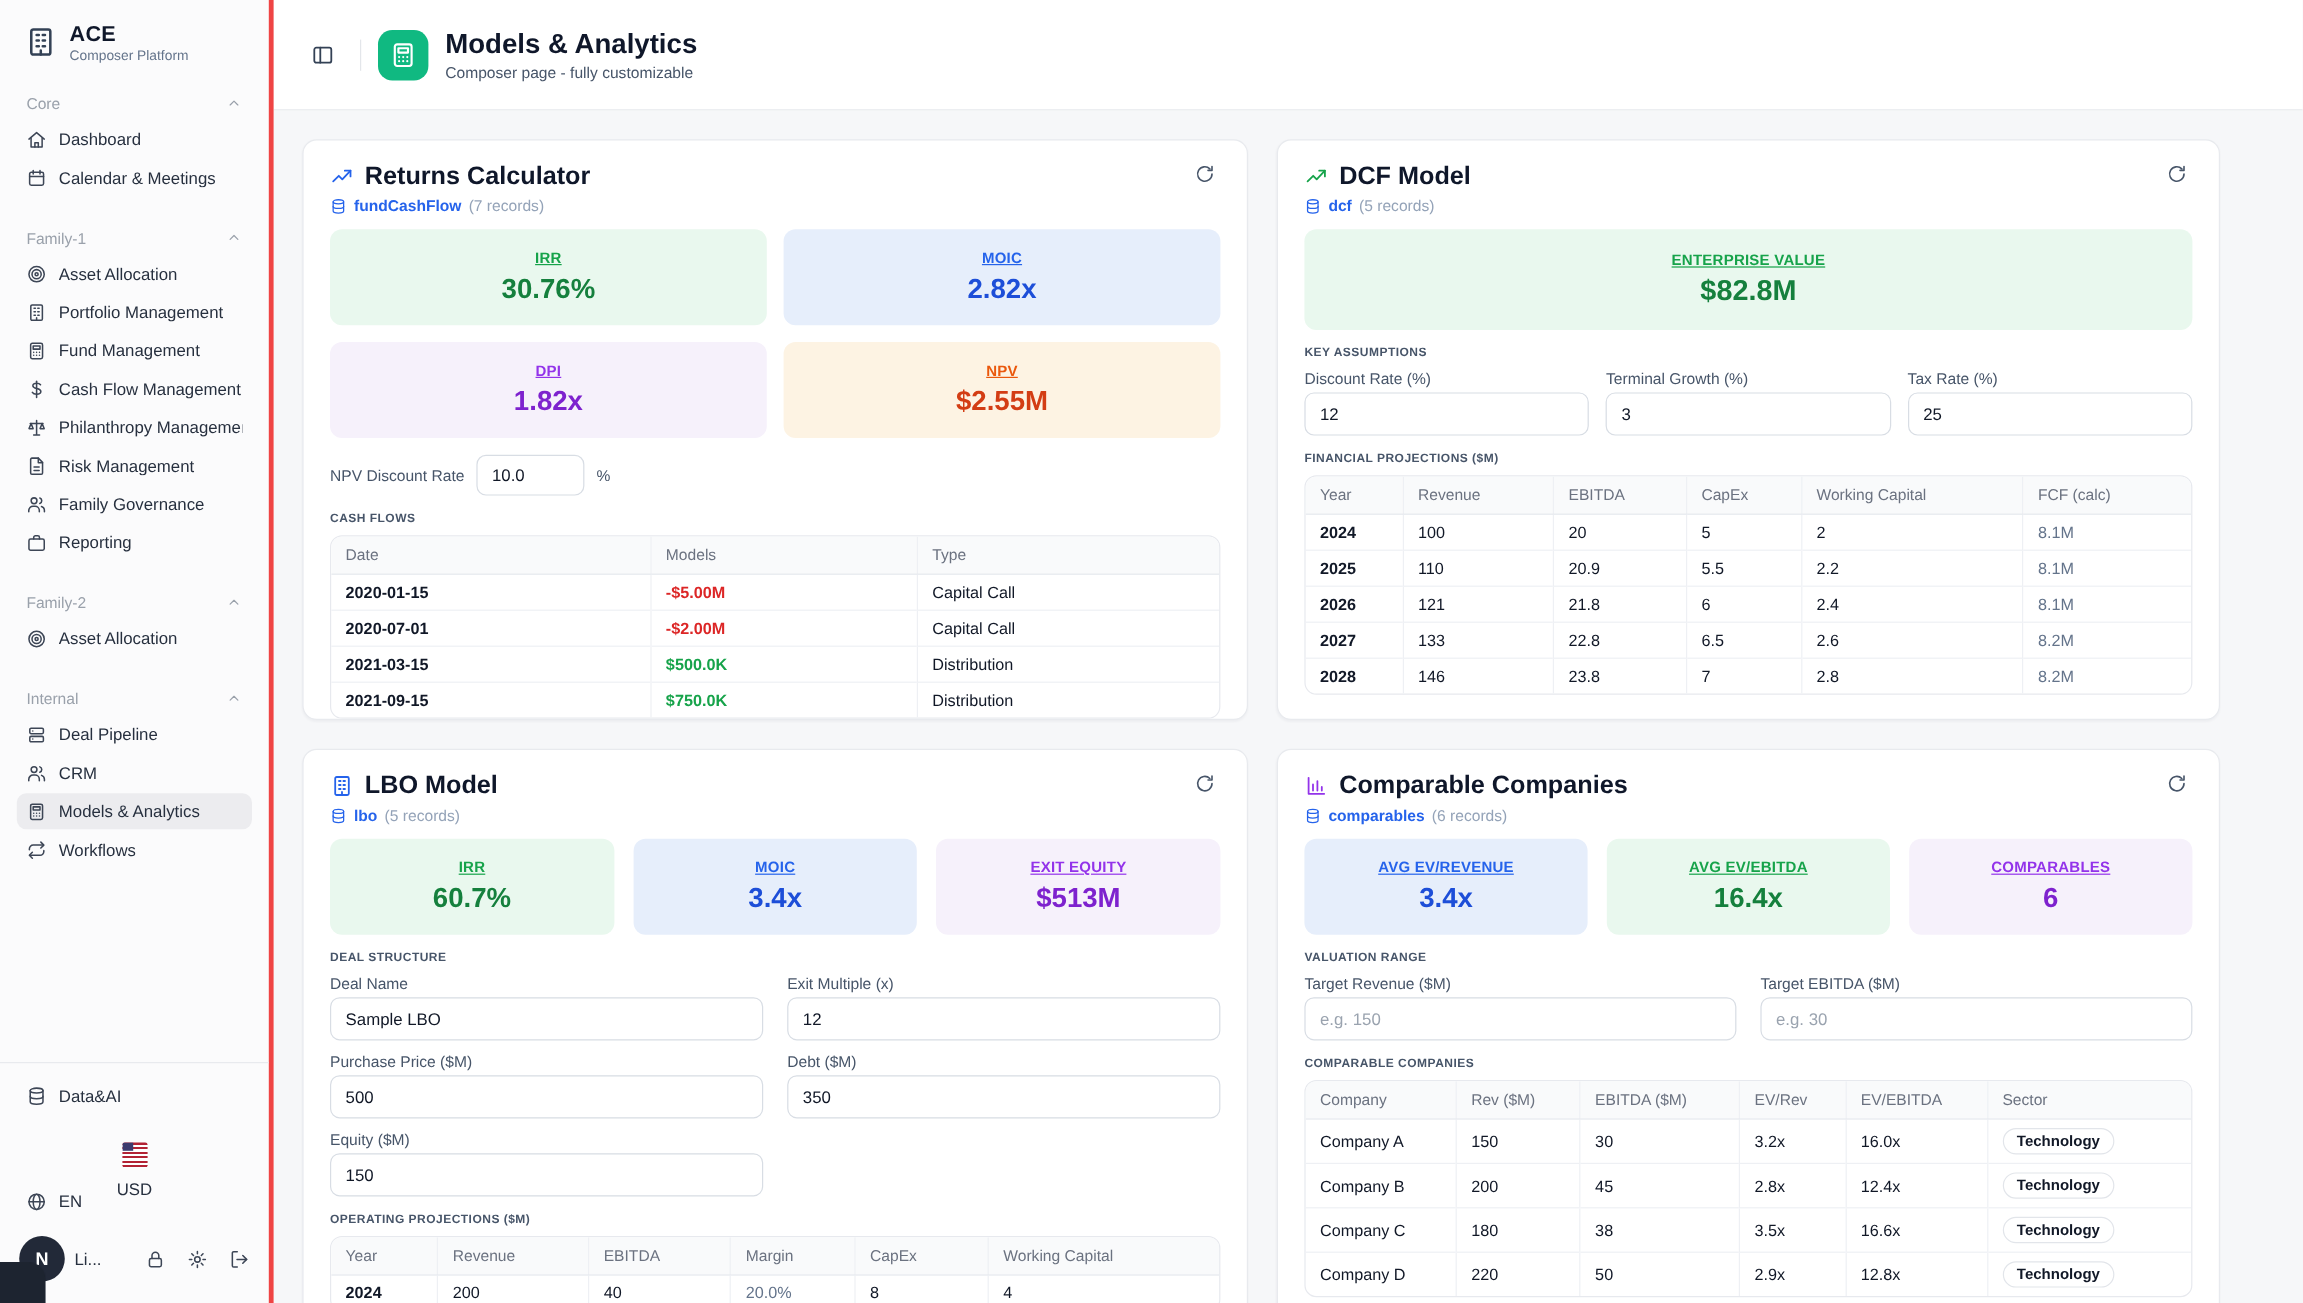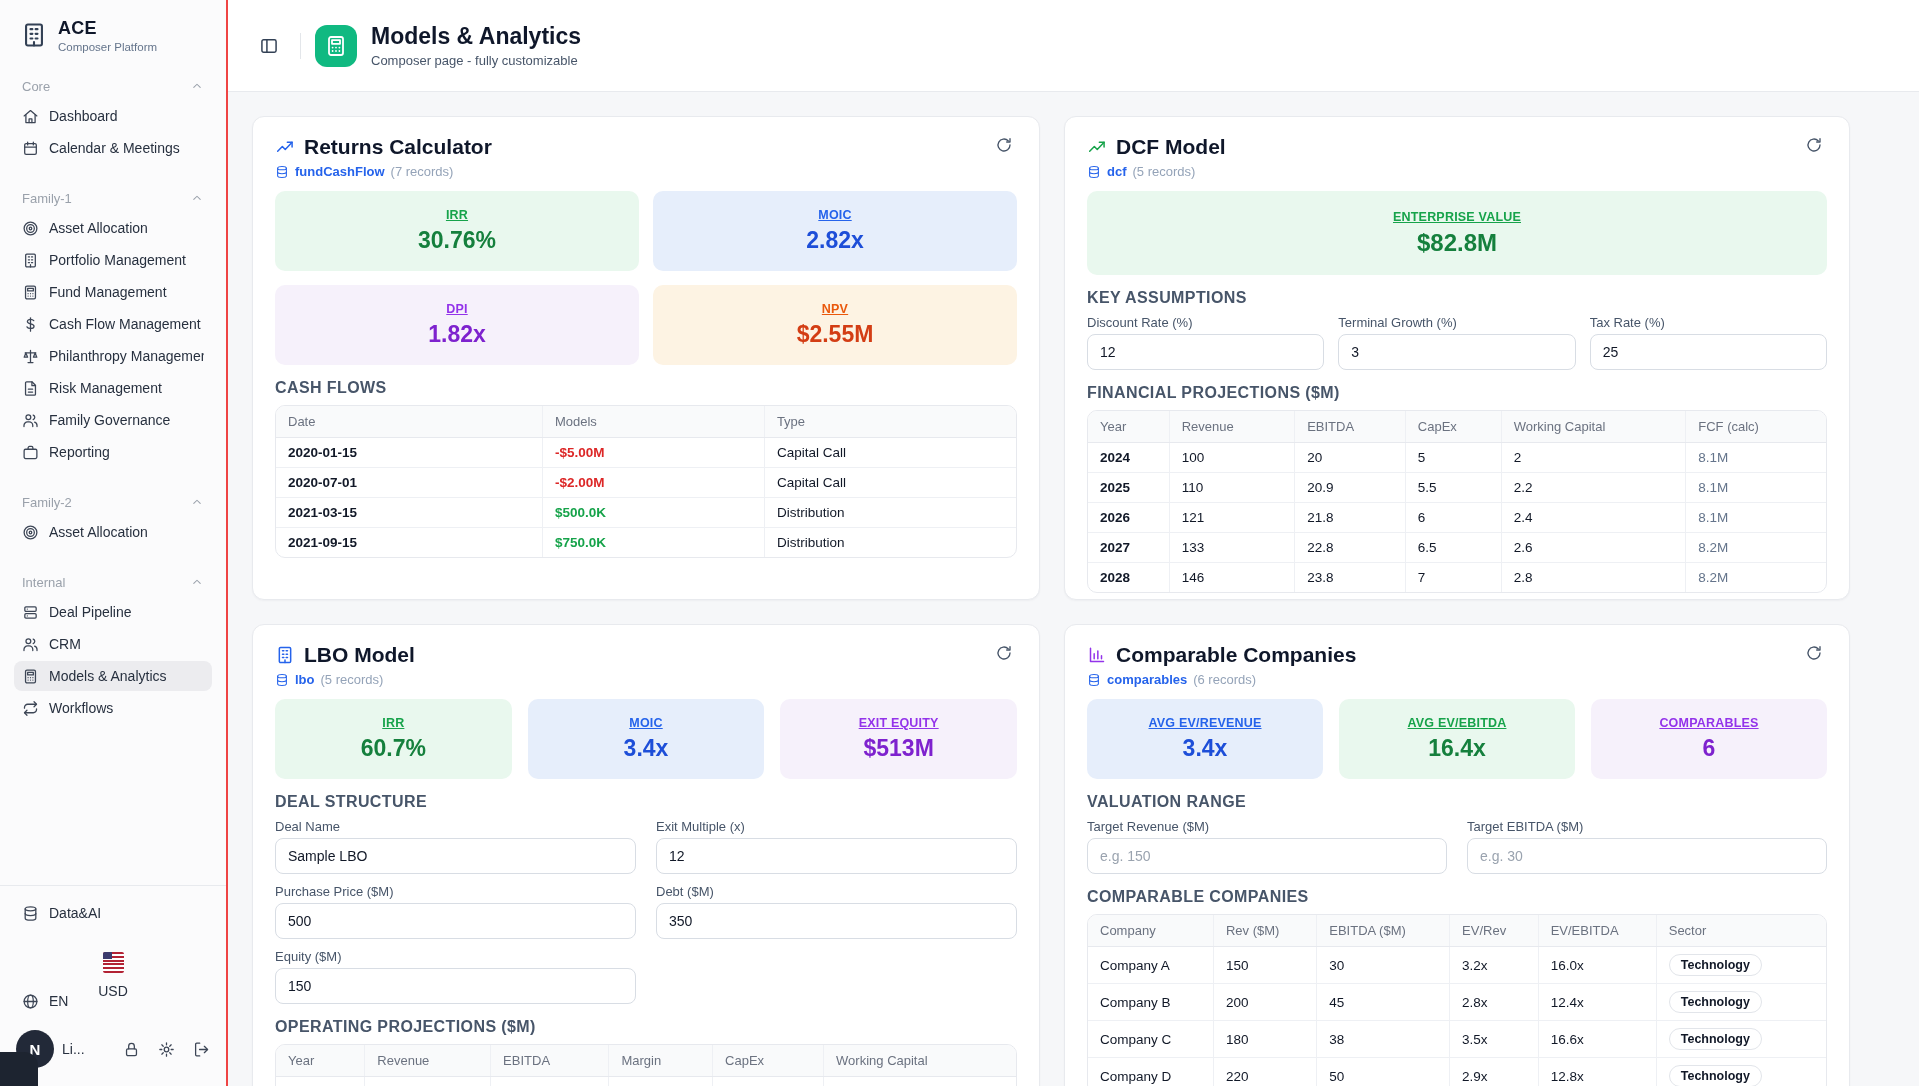--- a/index.html
+++ b/index.html
@@ -1,21 +1,21 @@
 <!DOCTYPE html>
 <html><head>
 <meta charset="utf-8">
 <style>
   * { margin:0; padding:0; box-sizing:border-box; }
   html,body { width:1919px; height:1086px; overflow:hidden; background:#f6f7f9;
     font-family:"Liberation Sans", sans-serif; color:#111827; }
 
   
   .sidebar { position:fixed; left:0; top:0; width:228px; height:1086px; background:#fbfbfc;
-    border-right:2px solid #ef4444; display:flex; flex-direction:column; padding:18px 14px 14px 14px; }
+    border-right:4px solid #ef4444; display:flex; flex-direction:column; padding:18px 14px 14px 14px; }
   .logo-row { display:flex; align-items:flex-start; gap:10px; padding-left:6px; }
   .logo-ic { color:#334155; width:28px; height:28px; margin-top:3px; }
   .logo-ic svg { width:28px; height:28px; }
   .logo-name { font-size:18px; font-weight:800; color:#0f172a; letter-spacing:.2px; }
   .logo-sub { font-size:11.5px; color:#64748b; margin-top:2px; }
   .group { margin-top:24px; }
   .group-head { display:flex; align-items:center; justify-content:space-between; padding:0 8px; height:18px; cursor:pointer; }
   .group-label { font-size:13px; color:#9aa1ab; }
   .chev { color:#9aa1ab; width:14px; height:14px; }
   .chev svg { width:14px; height:14px; }
@@ -88,21 +88,21 @@
   .metric.purple { background:#f6f1fb; } .metric.purple .m-label{ color:#9333ea; } .metric.purple .m-value{ color:#7e22ce; }
   .metric.orange { background:#fdf3e3; } .metric.orange .m-label{ color:#ea580c; } .metric.orange .m-value{ color:#d33d14; }
   .metric.full { height:84px; }
 
   .inline-field { display:flex; align-items:center; gap:10px; margin-top:14px; }
   .inline-label { font-size:13px; color:#475569; }
   .small-input { width:90px; height:34px; border:1px solid #d8dde4; border-radius:8px; padding:0 12px;
     font-size:14px; color:#111827; font-family:inherit; background:#fff; }
   .suffix { font-size:13px; color:#475569; }
 
-  .section-label { font-size:16px; font-weight:700; color:#475569; letter-spacing:.4px; margin-top:14px; }
+  .section-label { font-size:10px; font-weight:700; color:#475569; letter-spacing:.4px; margin-top:14px; }
   .fields { display:grid; gap:10px 20px; margin-top:8px; }
   .fields.three { grid-template-columns:1fr 1fr 1fr; gap:10px 14px; }
   .fields.two { grid-template-columns:1fr 1fr; }
   .field-label { font-size:13px; color:#475569; margin-bottom:4px; }
   .text-input { width:100%; height:36px; border:1px solid #d8dde4; border-radius:8px; padding:0 12px;
     font-size:14px; color:#111827; font-family:inherit; background:#fff; }
   .text-input::placeholder { color:#9aa3af; }
 
   .tbl-wrap { border:1px solid #e7e9ee; border-radius:10px; overflow:hidden; margin-top:8px; }
   table { width:100%; border-collapse:collapse; table-layout:fixed; }
@@ -478,20 +478,25 @@
           <div class="metric purple">
             <div class="m-label">DPI</div>
             <div class="m-value">1.82x</div>
           </div>
 
           <div class="metric orange">
             <div class="m-label">NPV</div>
             <div class="m-value">$2.55M</div>
           </div>
         </div>
+      <div class="inline-field">
+        <span class="inline-label">NPV Discount Rate</span>
+        <input class="small-input" value="10.0" style="">
+        <span class="suffix">%</span>
+      </div>
       <div class="section-label">CASH FLOWS</div>
       <div class="tbl-wrap">
         <table>
           <colgroup>
               <col style="width:36%">
               <col style="width:30%">
               <col style="width:34%">
             </colgroup>
           <thead>
             <tr>

